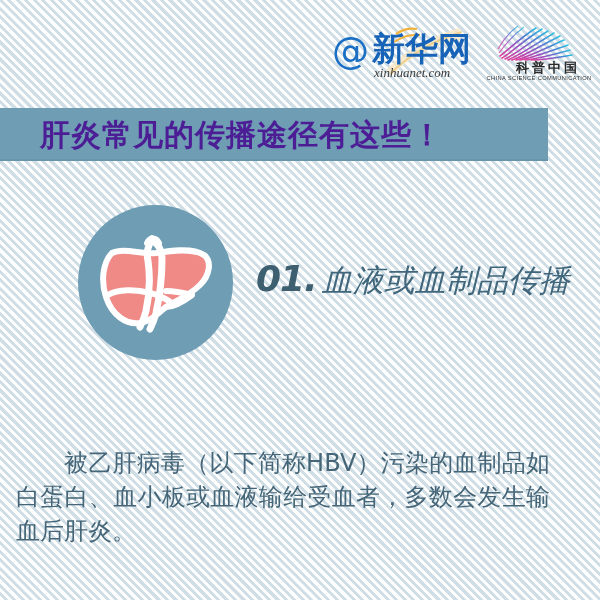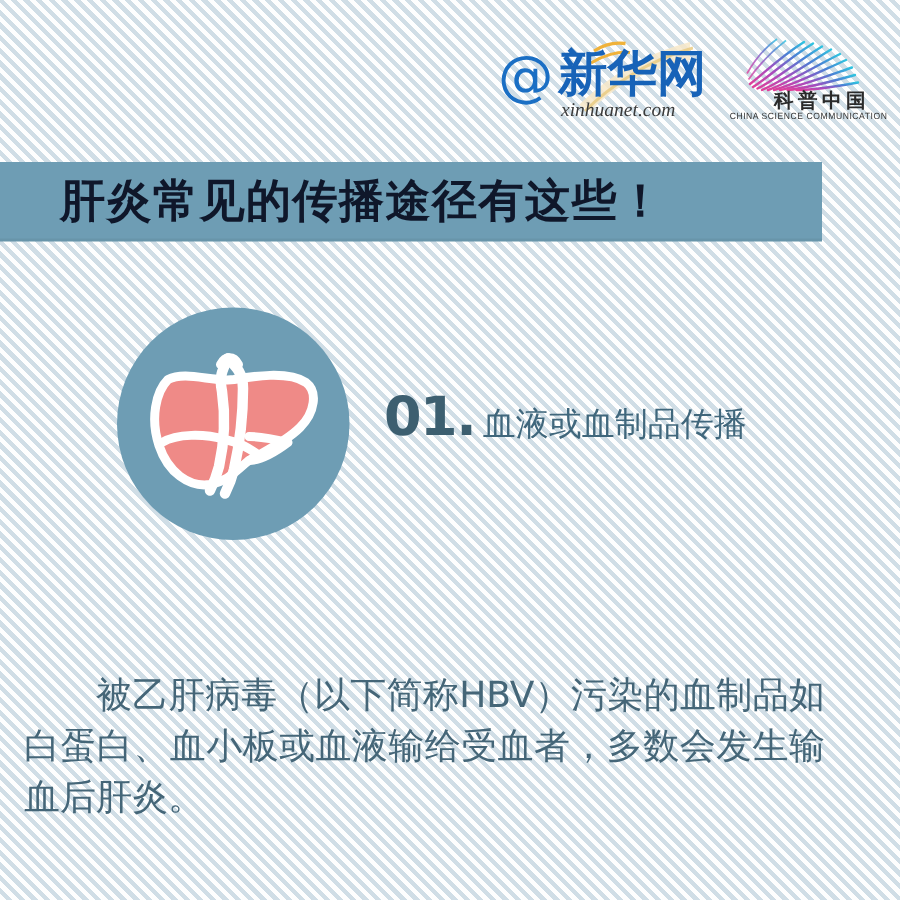--- a/index.html
+++ b/index.html
@@ -141,33 +141,34 @@
     box-shadow: inset 0 -2px 0 rgba(0,0,0,0.05);
   }
   .title-band .title-text {
     position: absolute;
     left: 40px;
     top: 50%;
     transform: translateY(-50%);
     font-size: 30px;
     line-height: 32px;
     font-weight: bold;
-    color: #0f172a;
+    color: #4c1d95;
     letter-spacing: 1px;
     white-space: nowrap;
     font-family: "DejaVu Sans", "Liberation Sans", sans-serif;
   }
 
   
   .section-row {
     position: absolute;
     left: 0;
     top: 200px;
     width: 528px;
     height: 170px;
+    font-style: italic;
   }
 
   .liver-badge {
     position: absolute;
     left: 78px;
     top: 5px;
     width: 155px;
     height: 155px;
     border-radius: 50%;
     background: #6e9db4;
@@ -199,21 +200,21 @@
   }
   .section-heading .num-dot {
     font-size: 36px;
     line-height: 38px;
     font-weight: bold;
     color: #3d5f70;
     margin-right: 4px;
     font-family: "DejaVu Sans", "Liberation Sans", sans-serif;
   }
   .section-heading .label {
-    font-size: 22px;
+    font-size: 31px;
     line-height: 32px;
     color: #40677c;
     letter-spacing: 0px;
     font-family: "DejaVu Sans", "Liberation Sans", sans-serif;
     text-align: right;
   }
 
   
   .body-copy {
     position: absolute;

